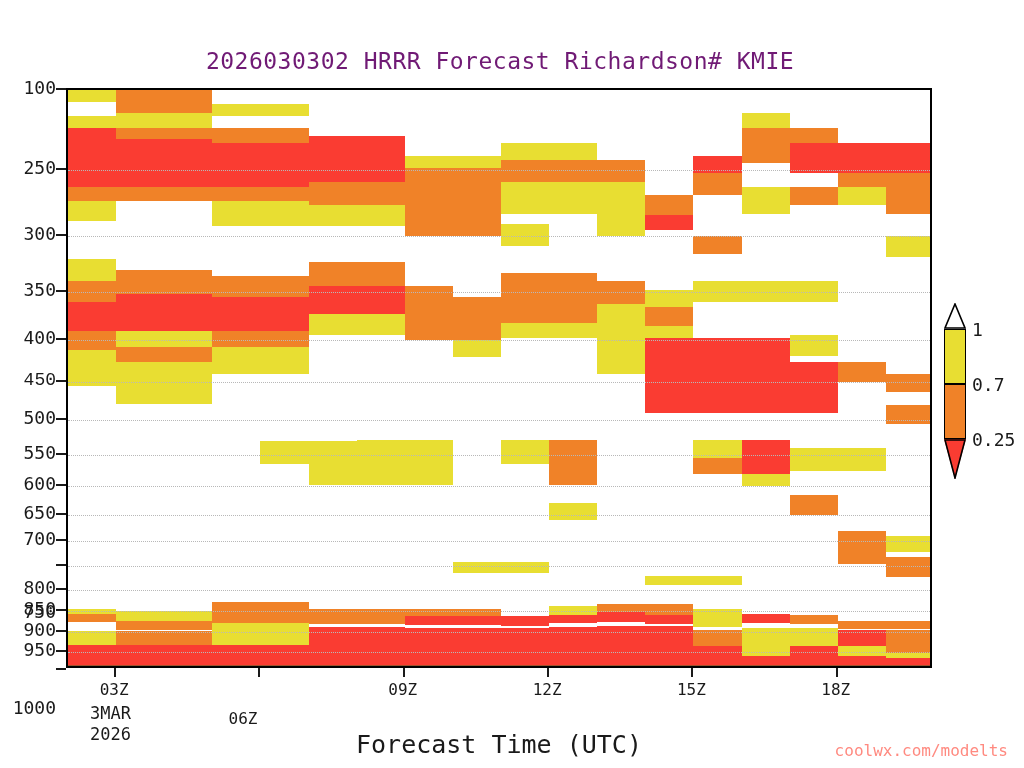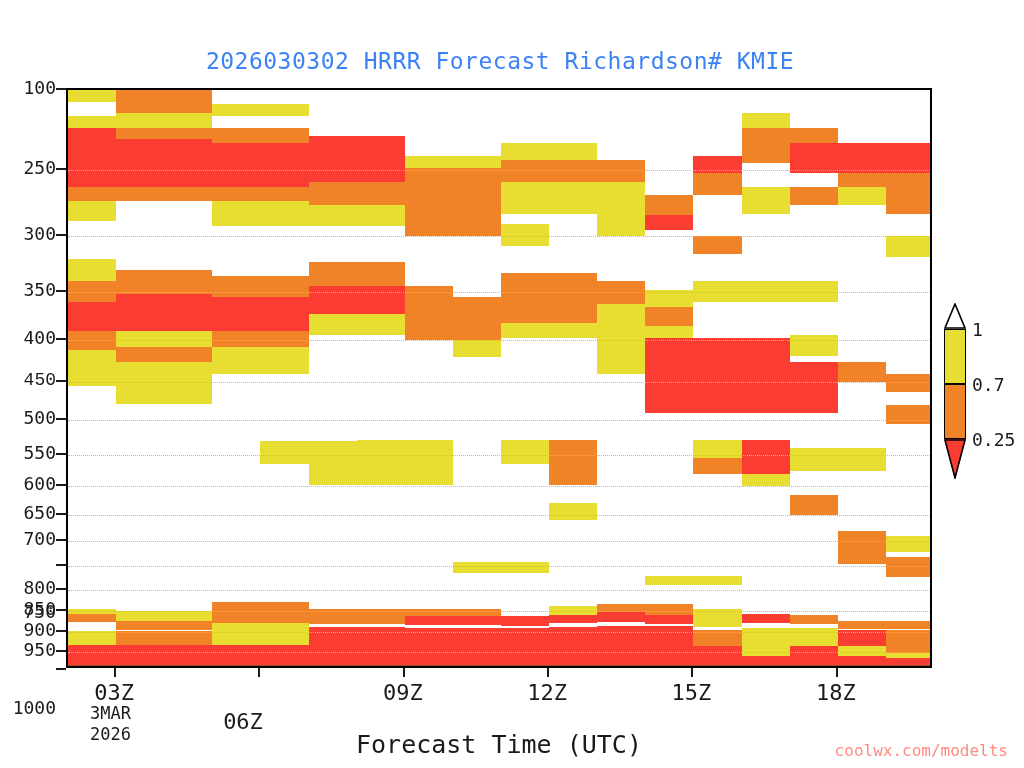--- a/index.html
+++ b/index.html
@@ -25,21 +25,21 @@
 
   
   #chart-title {
     position: absolute;
     left: 0;
     top: 48px;
     width: 1000px;
     text-align: center;
     font-size: 23px;
     letter-spacing: 0.5px;
-    color: #3b82f6;
+    color: #701a75;
     white-space: pre;
   }
 
   
   #plot-area {
     position: absolute;
     left: 66px;
     top: 88px;
     width: 866px;
     height: 580px;
@@ -99,21 +99,21 @@
   .xtick-mark {
     position: absolute;
     top: 668px;
     width: 0;
     height: 9px;
     border-left: 2px solid #1a1a1a;
   }
   .xtick-label {
     position: absolute;
     top: 680px;
-    font-size: 22px;
+    font-size: 16px;
     text-align: center;
     white-space: pre;
     color: #1a1a1a;
   }
   #date-stamp {
     position: absolute;
     left: 90px;
     top: 703px;
     font-size: 17px;
     line-height: 21px;

